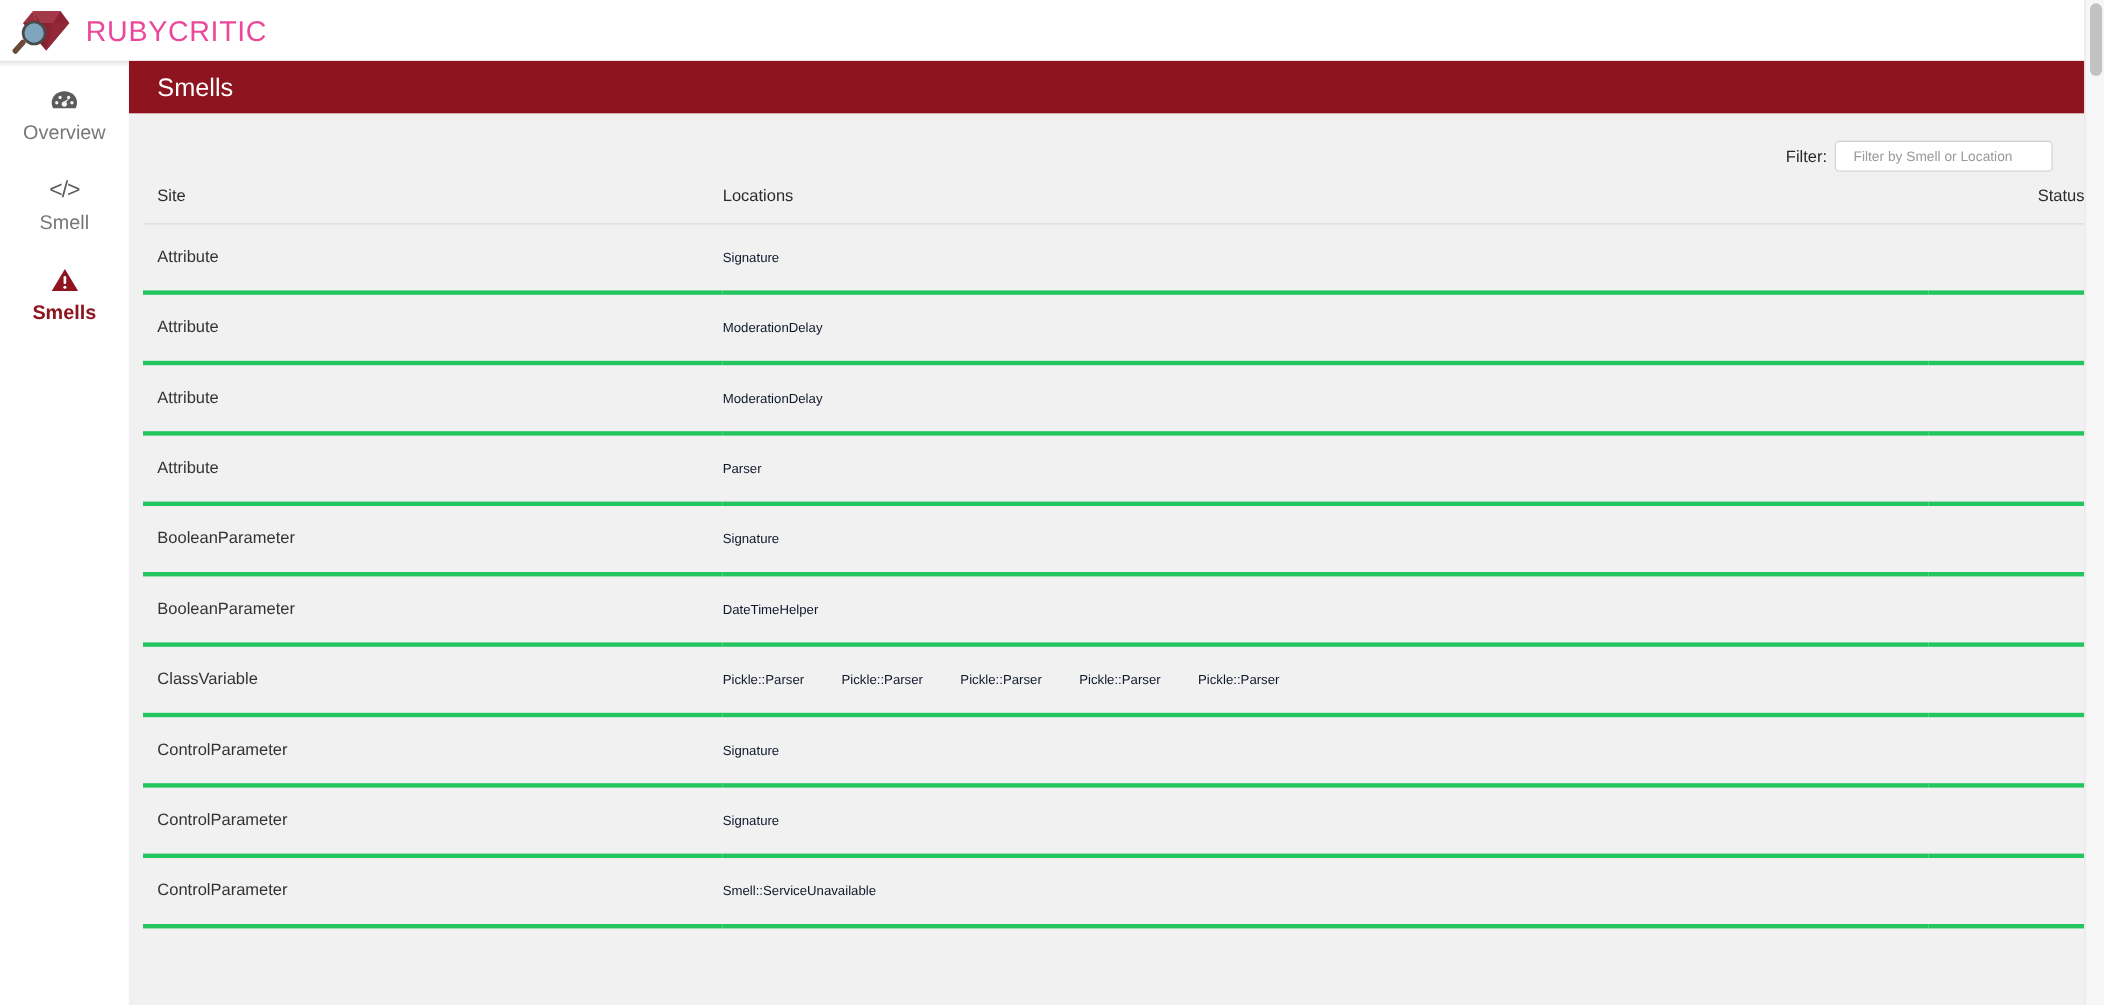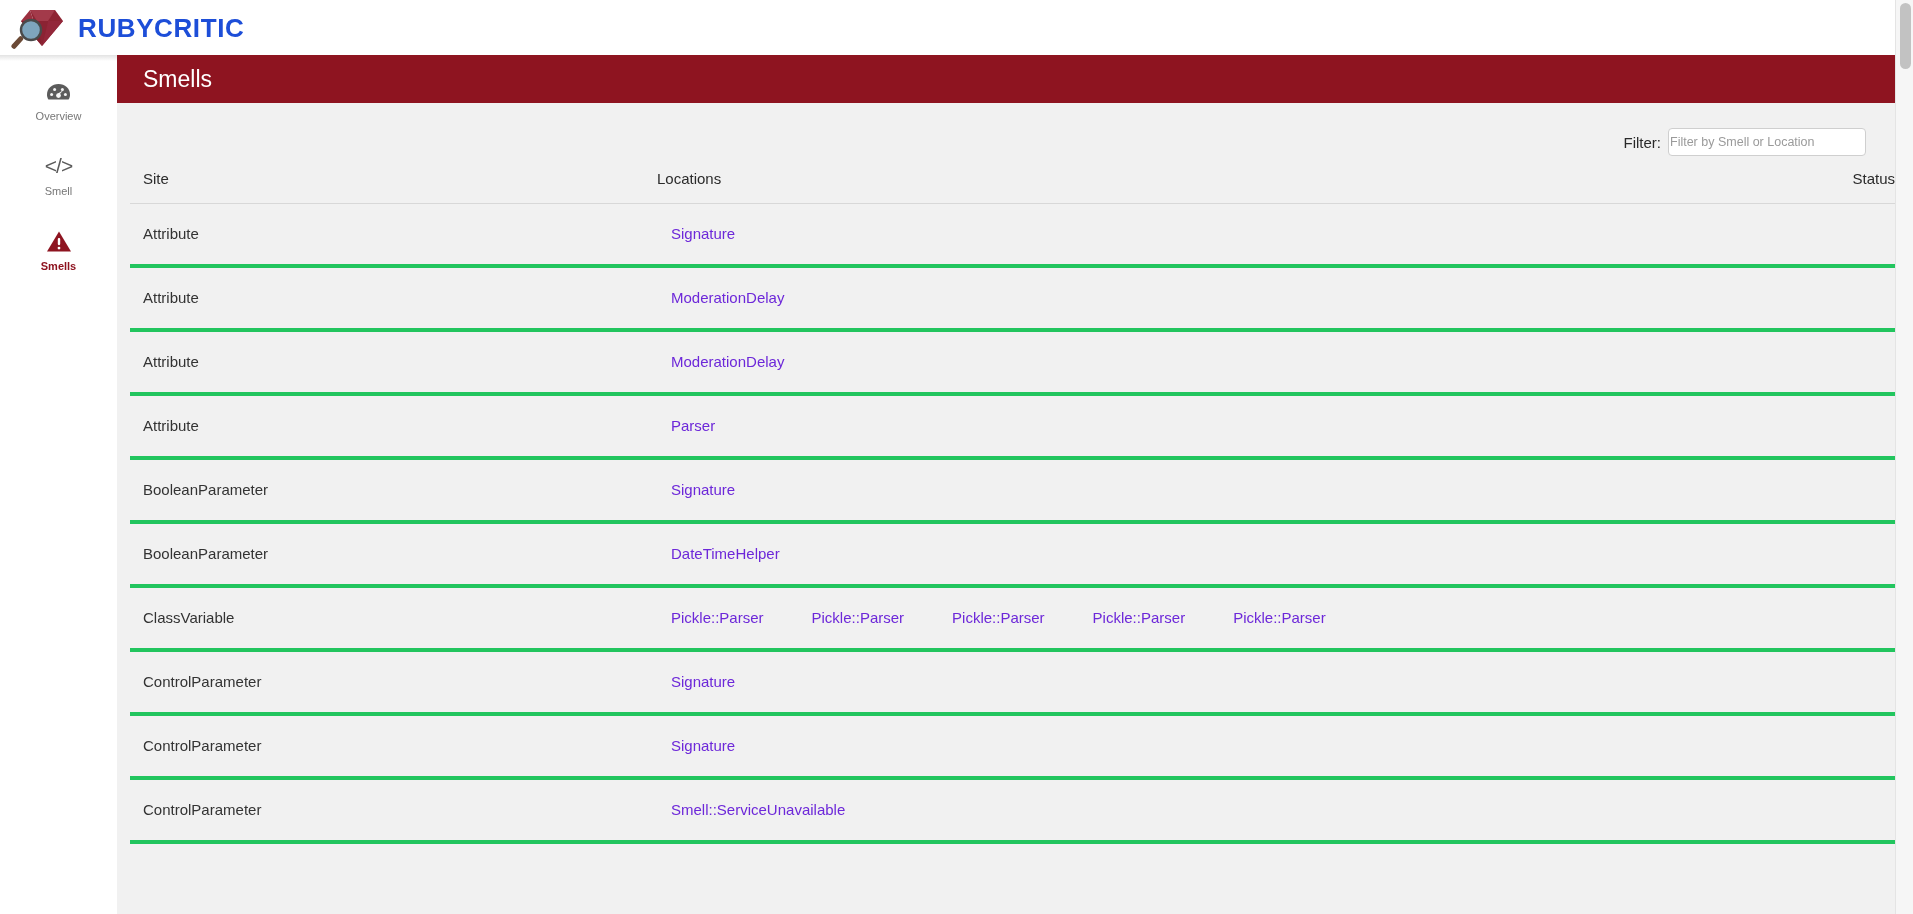--- a/index.html
+++ b/index.html
@@ -39,23 +39,23 @@
   .logo-mark {
     width: 58px;
     height: 46px;
     position: relative;
     flex: 0 0 auto;
     margin-right: 10px;
   }
   .logo-mark svg { display: block; }
   .brand-title {
     font-size: 26px;
-    font-weight: bold;
+    font-weight: normal;
     letter-spacing: 0.6px;
-    color: #1d4ed8;
+    color: #ec4899;
     line-height: 1;
     font-family: "Liberation Sans", sans-serif;
   }
 
   
   .sidebar {
     position: absolute;
     top: 55px;
     left: 0;
     width: 117px;
@@ -83,21 +83,21 @@
   }
   .nav-icon {
     display: block;
     height: 26px;
     line-height: 26px;
     margin-bottom: 7px;
   }
   .nav-icon svg { display: inline-block; vertical-align: middle; }
   .nav-label {
     display: block;
-    font-size: 11px;
+    font-size: 18px;
     color: #777777;
     line-height: 1;
   }
   .nav-item.active .nav-label {
     color: #8e1420;
     font-weight: bold;
   }
   .nav-code-glyph {
     font-size: 21px;
     color: #5b5b5b;
@@ -145,21 +145,21 @@
     font-size: 15px;
     color: #2a2a2a;
     margin-right: 7px;
   }
   .filter-input {
     width: 198px;
     height: 28px;
     border: 1px solid #cfcfcf;
     border-radius: 4px;
     background: #ffffff;
-    padding: 0 1px;
+    padding: 0 16px;
     font-size: 12.5px;
     color: #701a75;
     font-family: "Liberation Sans", sans-serif;
     outline: none;
   }
   .filter-input::placeholder { color: #9a9a9a; }
 
   
   table.smells {
     width: 100%;
@@ -182,27 +182,26 @@
     font-size: 15px;
     color: #2b2b2b;
     padding: 21px 0 22px 0;
     border-bottom: 4px solid #22c55e;
     vertical-align: middle;
   }
   table.smells td.cell-smell  { padding-left: 13px; color: #333333; }
   table.smells td.cell-status { }
 
   .loc-link {
-    color: #6d28d9;
+    color: #0f172a;
     text-decoration: none;
-    font-size: 15px;
+    font-size: 12px;
     cursor: pointer;
     margin-right: 34px;
     display: inline-block;
-    margin-left: 14px;
   }
   .loc-link:last-child { margin-right: 0; }
 
   
   .scrollbar {
     position: absolute;
     top: 0;
     right: 0;
     width: 18px;
     height: 914px;

